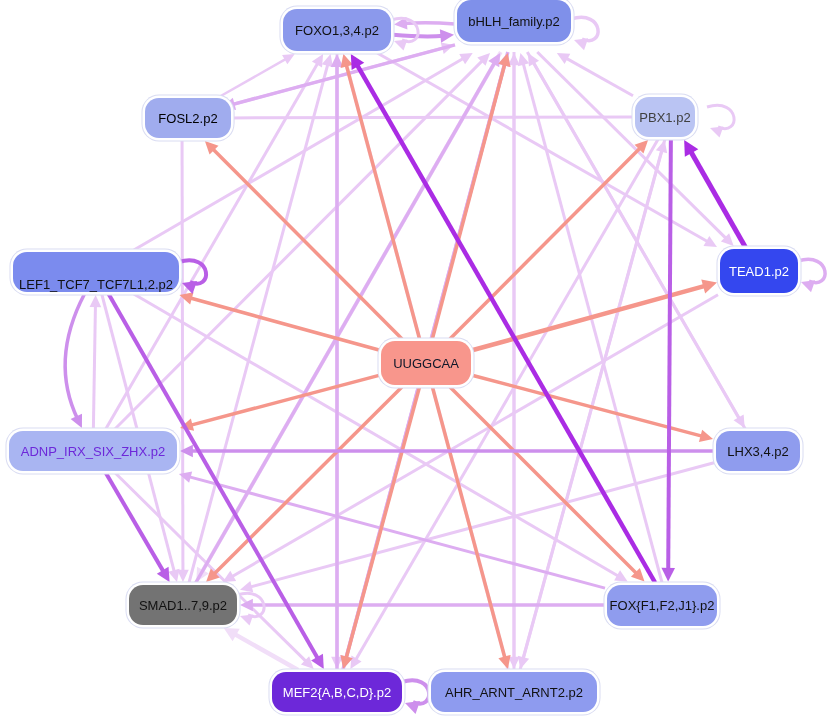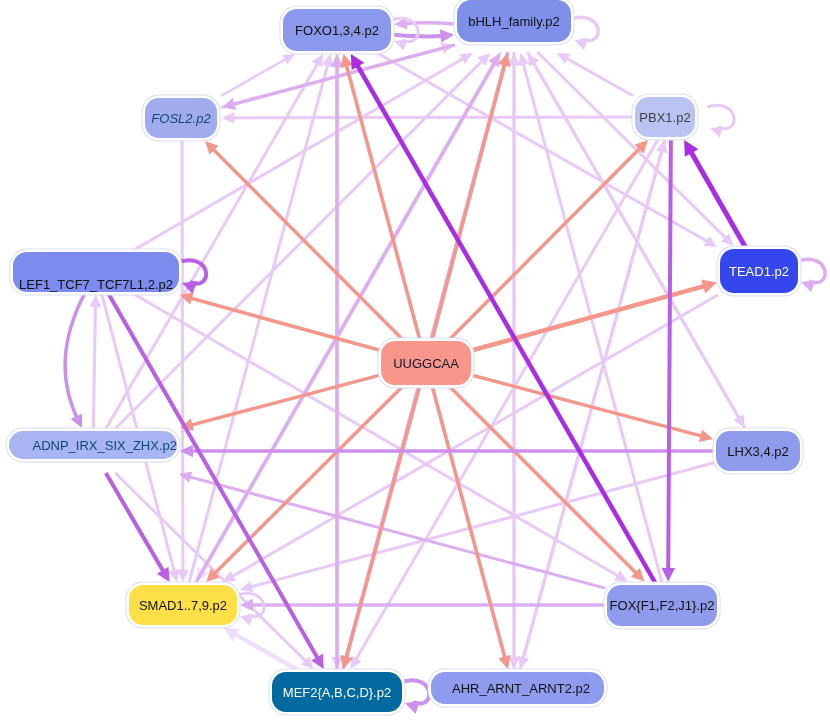--- a/index.html
+++ b/index.html
@@ -273,47 +273,47 @@
         <polygon points="405,703 420.028,701.096 415.53999999999996,713.8800000000001" fill="#cd8fec"></polygon>
       </g>
     </svg>
   <div id="nodes">
       <div class="node" style="left: 283px; top: 9px; width: 108px; height: 42px; background: rgb(139, 153, 236); color: rgb(17, 17, 17);">
         <span>FOXO1,3,4.p2</span>
       </div>
       <div class="node" style="left: 457px; top: 0; width: 114px; height: 42px; background: rgb(127, 144, 234); color: rgb(17, 17, 17);">
         <span>bHLH_family.p2</span>
       </div>
-      <div class="node" style="left: 145px; top: 98px; width: 72px; height: 40px; background: rgb(160, 172, 238); color: #0c4a6e; font-style: italic;">
+      <div class="node" style="left: 145px; top: 98px; width: 86px; height: 40px; background: rgb(160, 172, 238); color: #000000;">
         <span>FOSL2.p2</span>
       </div>
       <div class="node" style="left: 635px; top: 97px; width: 60px; height: 40px; background: rgb(186, 196, 243); color: #404040;">
         <span>PBX1.p2</span>
       </div>
       <div class="node" style="left: 13px; top: 252px; width: 166px; height: 40px; background: rgb(123, 139, 238); color: rgb(17, 17, 17); align-items: flex-end;">
         <span>LEF1_TCF7_TCF7L1,2.p2</span>
       </div>
       <div class="node light-text" style="left: 720px; top: 249px; width: 78px; height: 44px; background: rgb(52, 71, 239); color: rgb(255, 255, 255);">
         <span>TEAD1.p2</span>
       </div>
       <div class="node" style="left: 381px; top: 341px; width: 90px; height: 44px; background: rgb(248, 150, 140); color: #0f172a;">
         <span>UUGGCAA</span>
       </div>
-      <div class="node" style="left: 9px; top: 431px; width: 168px; height: 28px; background: rgb(169, 181, 242); color: #0c4a6e; justify-content: flex-end;">
+      <div class="node" style="left: 9px; top: 431px; width: 168px; height: 40px; background: rgb(169, 181, 242); color: #6d28d9;">
         <span>ADNP_IRX_SIX_ZHX.p2</span>
       </div>
       <div class="node" style="left: 716px; top: 431px; width: 84px; height: 40px; background: rgb(143, 156, 238); color: rgb(17, 17, 17);">
         <span>LHX3,4.p2</span>
       </div>
-      <div class="node" style="left: 129px; top: 585px; width: 108px; height: 40px; background: #fde047; color: rgb(17, 17, 17);">
+      <div class="node" style="left: 129px; top: 585px; width: 108px; height: 40px; background: #737373; color: rgb(17, 17, 17);">
         <span>SMAD1..7,9.p2</span>
       </div>
       <div class="node" style="left: 607px; top: 584.5px; width: 110px; height: 41px; background: rgb(143, 156, 238); color: rgb(17, 17, 17);">
         <span>FOX{F1,F2,J1}.p2</span>
       </div>
-      <div class="node light-text" style="left: 272px; top: 672px; width: 130px; height: 40px; background: #0369a1; color: rgb(255, 255, 255);">
+      <div class="node light-text" style="left: 272px; top: 672px; width: 130px; height: 40px; background: #6d28d9; color: rgb(255, 255, 255);">
         <span>MEF2{A,B,C,D}.p2</span>
       </div>
-      <div class="node" style="left: 431px; top: 672px; width: 166px; height: 32px; background: rgb(142, 155, 239); color: rgb(17, 17, 17); padding-left: 7px;">
+      <div class="node" style="left: 431px; top: 672px; width: 166px; height: 40px; background: rgb(142, 155, 239); color: rgb(17, 17, 17);">
         <span>AHR_ARNT_ARNT2.p2</span>
       </div>
     </div>
 </div>
 
 </body></html>

